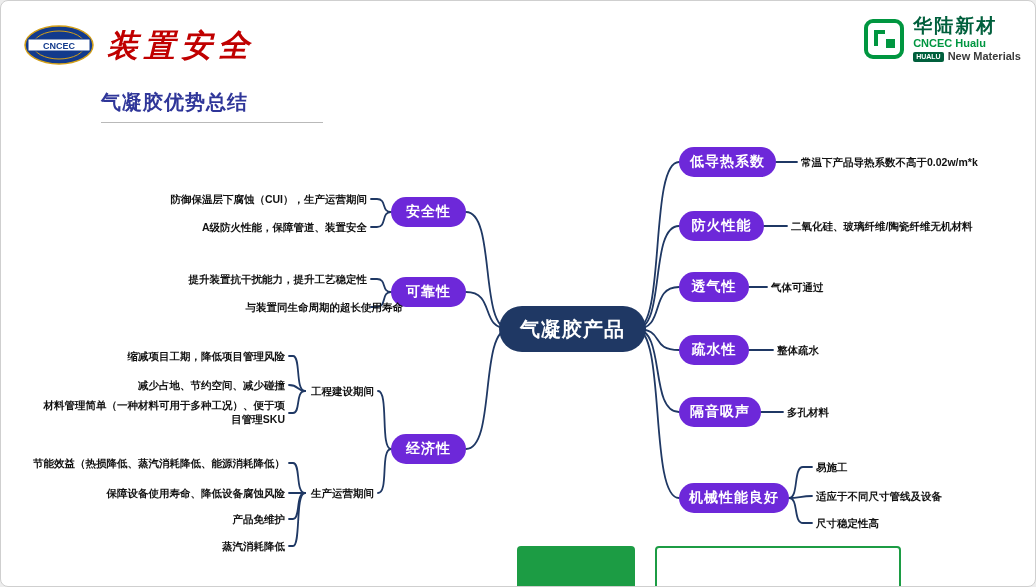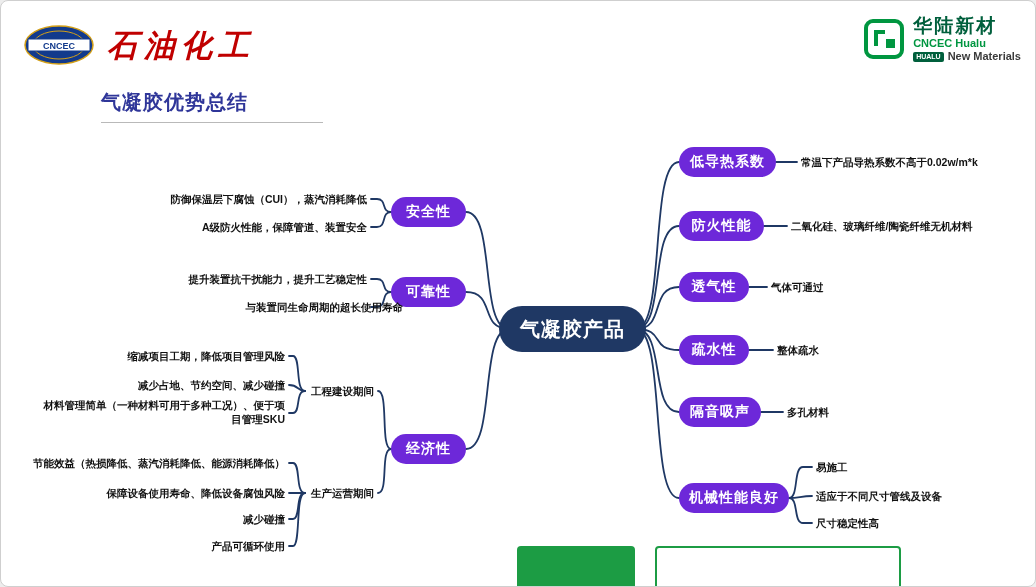--- a/index.html
+++ b/index.html
@@ -40,21 +40,21 @@
 
 <div class="slide">
 
   <div class="abs hdr-left">
     <svg width="72" height="40" viewBox="0 0 72 40">
       <ellipse cx="36" cy="20" rx="34" ry="19" fill="#123A8C" stroke="#D4A017" stroke-width="1.5"></ellipse>
       <ellipse cx="36" cy="20" rx="26" ry="14" fill="none" stroke="#D4A017" stroke-width="1"></ellipse>
       <rect x="5" y="14" width="62" height="12" fill="#ffffff" stroke="#123A8C" stroke-width="1"></rect>
       <text x="36" y="23.5" font-size="9" font-weight="bold" fill="#123A8C" text-anchor="middle">CNCEC</text>
     </svg>
-    <div class="calligraphy">石油化工</div>
+    <div class="calligraphy">装置安全</div>
   </div>
 
   <div class="abs hdr-right">
     <svg width="44" height="44" viewBox="0 0 44 44">
       <rect x="4" y="4" width="36" height="36" rx="7" fill="none" stroke="#009640" stroke-width="4"></rect>
       <path d="M 14 29 L 14 15 L 23 15" stroke="#009640" stroke-width="4" fill="none"></path>
       <rect x="24" y="22" width="9" height="9" fill="#009640"></rect>
     </svg>
     <div class="hualu-txt">
       <span class="hualu-name">华陆新材</span>
@@ -119,36 +119,36 @@
   <div class="abs pill" style="left:390px;top:276px;width:75px;">可靠性</div>
   <div class="abs pill" style="left:390px;top:433px;width:75px;">经济性</div>
 
   <div class="abs pill" style="left:678px;top:146px;width:97px;">低导热系数</div>
   <div class="abs pill" style="left:678px;top:210px;width:85px;">防火性能</div>
   <div class="abs pill" style="left:678px;top:271px;width:70px;">透气性</div>
   <div class="abs pill" style="left:678px;top:334px;width:70px;">疏水性</div>
   <div class="abs pill" style="left:678px;top:396px;width:82px;">隔音吸声</div>
   <div class="abs pill" style="left:678px;top:482px;width:110px;">机械性能良好</div>
 
-  <div class="abs item item-l" style="right:668px;top:190px;">防御保温层下腐蚀（CUI），蒸汽消耗降低</div>
+  <div class="abs item item-l" style="right:668px;top:190px;">防御保温层下腐蚀（CUI），生产运营期间</div>
   <div class="abs item item-l" style="right:668px;top:218px;">A级防火性能，保障管道、装置安全</div>
   <div class="abs item item-l" style="right:668px;top:270px;">提升装置抗干扰能力，提升工艺稳定性</div>
   <div class="abs item item-l" style="right:632px;top:298px;">与装置同生命周期的超长使用寿命</div>
 
   <div class="abs sublabel" style="right:661px;top:382px;">工程建设期间</div>
   <div class="abs sublabel" style="right:661px;top:484px;">生产运营期间</div>
 
   <div class="abs item item-l" style="right:750px;top:347px;">缩减项目工期，降低项目管理风险</div>
   <div class="abs item item-l" style="right:750px;top:376px;">减少占地、节约空间、减少碰撞</div>
   <div class="abs item item-l item-wrap" style="right:750px;top:397px;width:248px;">材料管理简单（一种材料可用于多种工况）、便于项目管理SKU</div>
 
   <div class="abs item item-l" style="right:750px;top:454px;">节能效益（热损降低、蒸汽消耗降低、能源消耗降低）</div>
   <div class="abs item item-l" style="right:750px;top:484px;">保障设备使用寿命、降低设备腐蚀风险</div>
-  <div class="abs item item-l" style="right:750px;top:510px;">减少碰撞</div>
-  <div class="abs item item-l" style="right:750px;top:537px;">产品可循环使用</div>
+  <div class="abs item item-l" style="right:750px;top:510px;">产品免维护</div>
+  <div class="abs item item-l" style="right:750px;top:537px;">蒸汽消耗降低</div>
 
   <div class="abs item" style="left:800px;top:153px;">常温下产品导热系数不高于0.02w/m*k</div>
   <div class="abs item" style="left:790px;top:217px;">二氧化硅、玻璃纤维/陶瓷纤维无机材料</div>
   <div class="abs item" style="left:770px;top:278px;">气体可通过</div>
   <div class="abs item" style="left:776px;top:341px;">整体疏水</div>
   <div class="abs item" style="left:786px;top:403px;">多孔材料</div>
   <div class="abs item" style="left:815px;top:458px;">易施工</div>
   <div class="abs item" style="left:815px;top:487px;">适应于不同尺寸管线及设备</div>
   <div class="abs item" style="left:815px;top:514px;">尺寸稳定性高</div>
 

